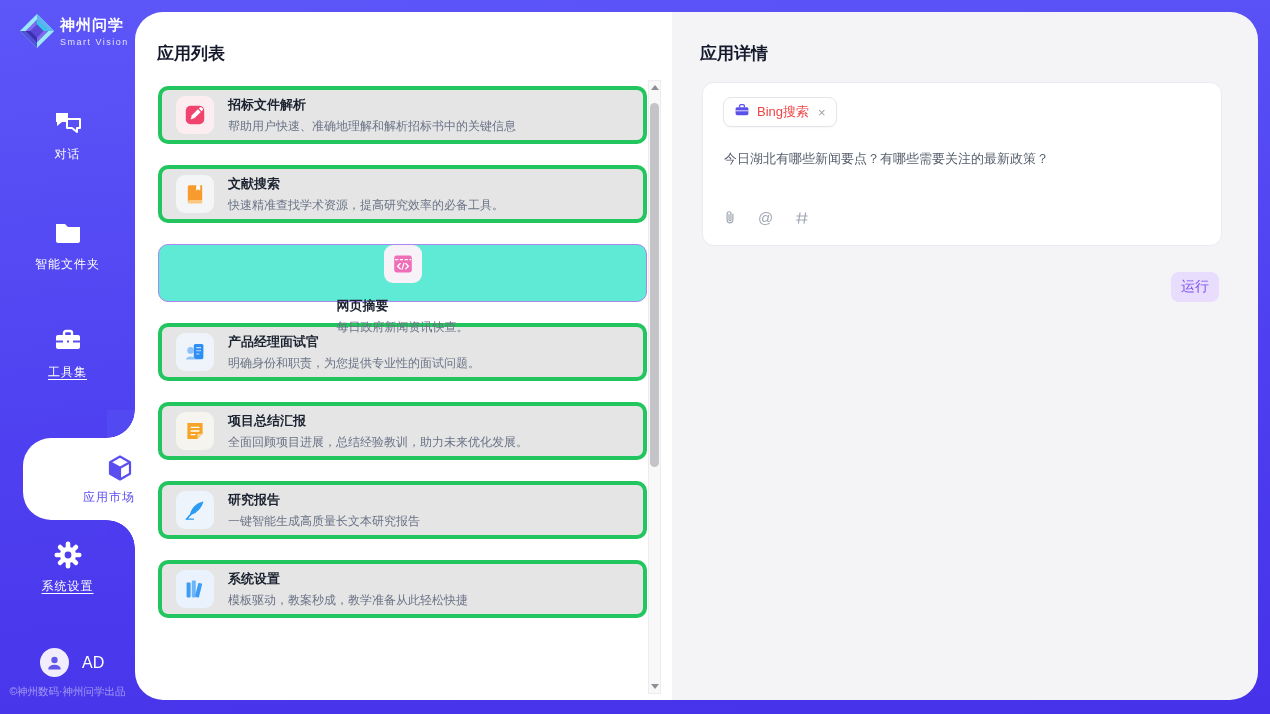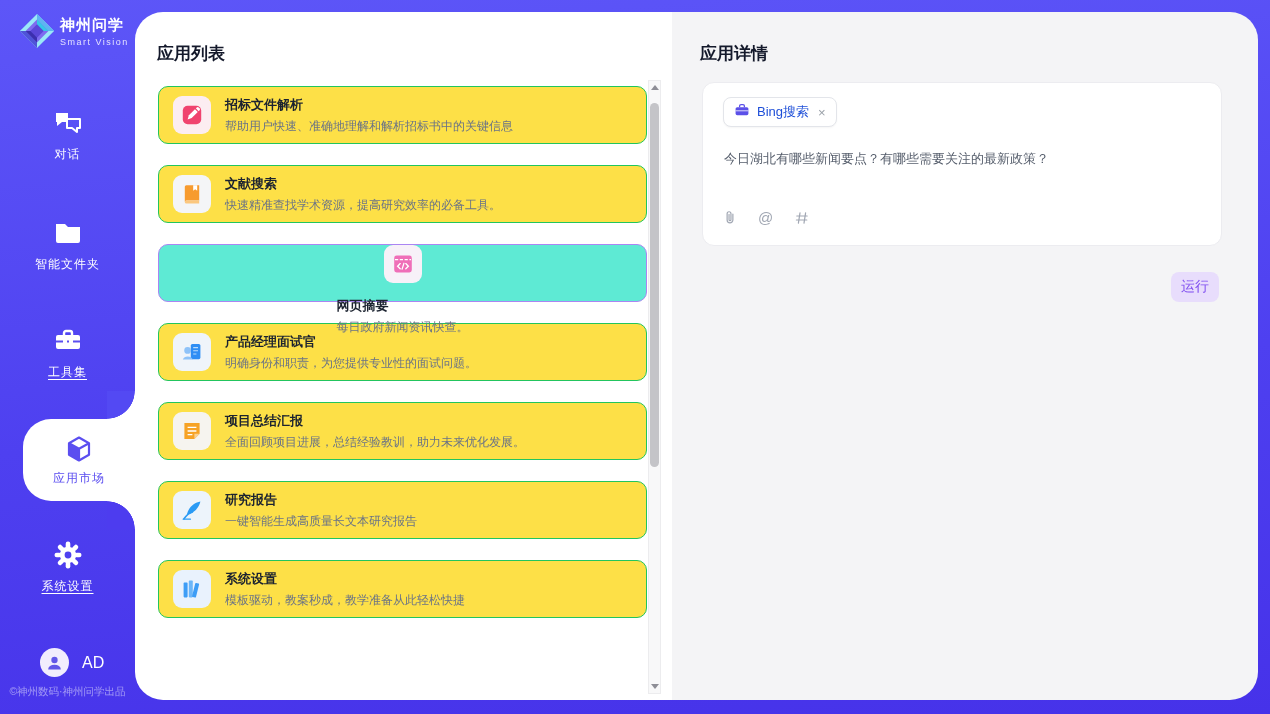--- a/index.html
+++ b/index.html
@@ -35,21 +35,21 @@
   .copyright { position:absolute; left:0; top:685px; width:135px; text-align:center;
                color:rgba(255,255,255,.48); font-size:10.5px; }
 
   
   .panel-list { position:absolute; left:135px; top:12px; width:537px; height:688px;
                 background:#fff; border-radius:28px 0 0 28px; overflow:hidden; }
   .panel-title { font-size:17px; font-weight:bold; color:#14192b; }
   .panel-list .panel-title { position:absolute; left:22px; top:30px; }
   .cards { position:absolute; left:23px; top:74px; width:489px; }
   .app-card { display:flex; align-items:center; gap:14px; height:58px; margin-bottom:21px;
-              background:#fde047; border:1px solid #22c55e; border-radius:10px; padding:0 14px;
+              background:#e5e5e5; border:4px solid #22c55e; border-radius:10px; padding:0 14px;
               cursor:pointer; }
   .app-card.selected { background:#5eead4; border:1px solid #ab85f3;flex-direction:column; }
   .tile { width:38px; height:38px; border-radius:9px; flex:none; display:flex;
           align-items:center; justify-content:center; }
   .tile svg { width:24px; height:24px; }
   .app-texts { display:flex; flex-direction:column; gap:4px; min-width:0; }
   .app-name { font-size:13px; font-weight:bold; color:#1c2330; }
   .app-desc { font-size:12px; color:#6a7386; white-space:nowrap; }
 
   
@@ -69,21 +69,21 @@
   .panel-detail { position:absolute; left:672px; top:12px; width:586px; height:688px;
                   background:#f4f4f6; border-radius:0 28px 28px 0; }
   .panel-detail .panel-title { position:absolute; left:28px; top:30px; }
   .composer { position:absolute; left:30px; top:70px; width:520px; height:164px;
               background:#fff; border:1px solid #ececf0; border-radius:12px; }
   .tool-tag { position:absolute; left:20px; top:14px; height:30px; display:inline-flex;
               align-items:center; gap:7px; padding:0 10px; background:#fff;
               border:1px solid #e3e5ea; border-radius:8px;
               box-shadow:0 1px 2px rgba(0,0,0,.04); cursor:default; }
   .tool-tag svg { width:16px; height:16px; }
-  .tag-label { font-size:13px; color:#1d4ed8; }
+  .tag-label { font-size:13px; color:#ef4444; }
   .tag-close { font-size:13px; color:#9aa0a8; margin-left:2px; cursor:pointer; line-height:1; }
   .query { position:absolute; left:21px; top:66px; width:478px; font-size:13px;
            color:#565e6c; line-height:1.5; cursor:text; }
   .composer-icons { position:absolute; left:18px; top:126px; display:flex; align-items:center;
                     gap:19px; color:#a1a7b3; }
   .ci { width:17px; height:17px; display:flex; align-items:center; justify-content:center;
         font-size:15px; cursor:pointer; }
   .ci svg { width:16px; height:16px; }
   .run-btn { position:absolute; right:39px; top:260px; width:48px; height:30px;
              background:#e8ddfc; border:none; border-radius:8px; color:#8150f0;
@@ -129,21 +129,21 @@
           <span class="nv-label">智能文件夹</span>
         </div>
         <div class="nav-item" style="top: 326px;">
           <span class="nv-icon"><svg viewBox="0 0 30 30">
               <rect x="3" y="9" width="24" height="14" rx="2" fill="#fff"></rect>
               <path d="M11 9V7a2 2 0 0 1 2-2h4a2 2 0 0 1 2 2v2" fill="none" stroke="#fff" stroke-width="2.4"></path>
               <path d="M3 15.5h7m4 0h2m4 0h7" stroke="#5b4ef0" stroke-width="2"></path>
             </svg></span>
           <span class="nv-label u">工具集</span>
         </div>
-        <div class="nav-item active" style="top: 419px;">
+        <div class="nav-item active" style="top: 438px; align-items: flex-end;">
           <span class="nv-icon"><svg viewBox="0 0 30 30" fill="none" stroke="#5b4ef0" stroke-width="2.2" stroke-linejoin="round">
               <path d="M15 3.5l10 5.7v11.6L15 26.5 5 20.8V9.2z"></path>
               <path d="M5 9.2l10 5.6 10-5.6M15 14.8v11.7"></path>
               <path d="M5 9.2l10 5.6v11.7L5 20.8z" fill="#5b4ef0" stroke="none"></path>
             </svg></span>
           <span class="nv-label">应用市场</span>
         </div>
         <div class="nav-item" style="top: 540px;">
           <span class="nv-icon"><svg viewBox="0 0 30 30">
               <g fill="#fff">

